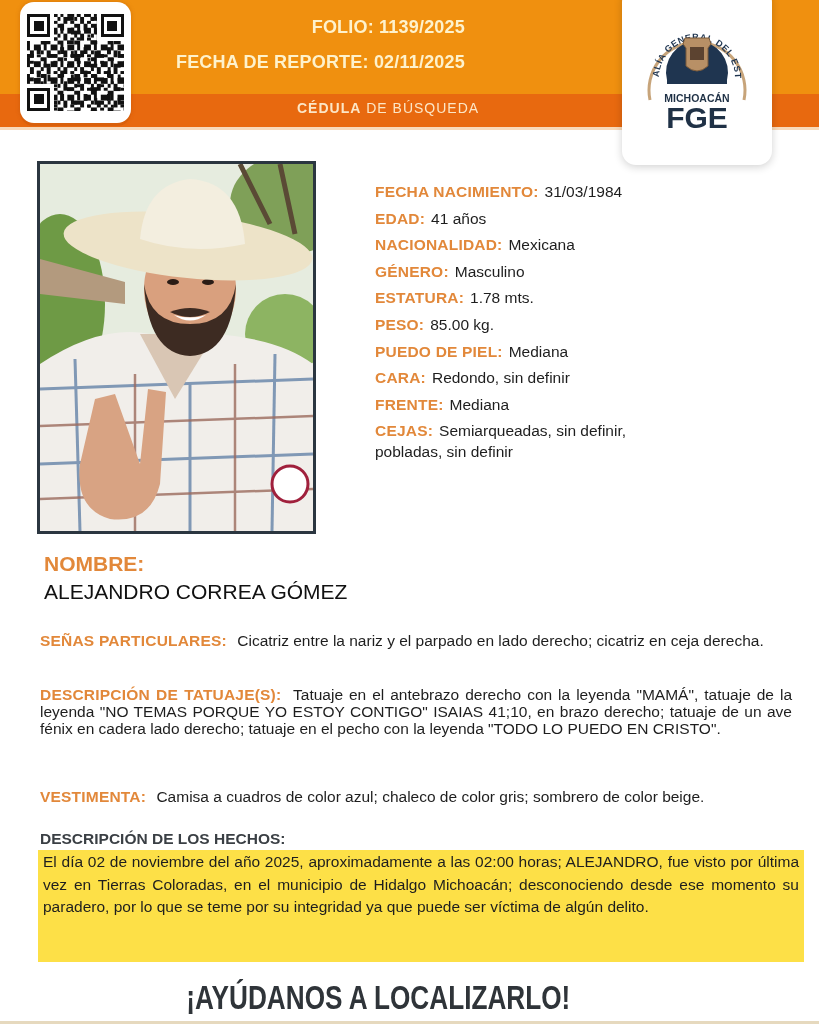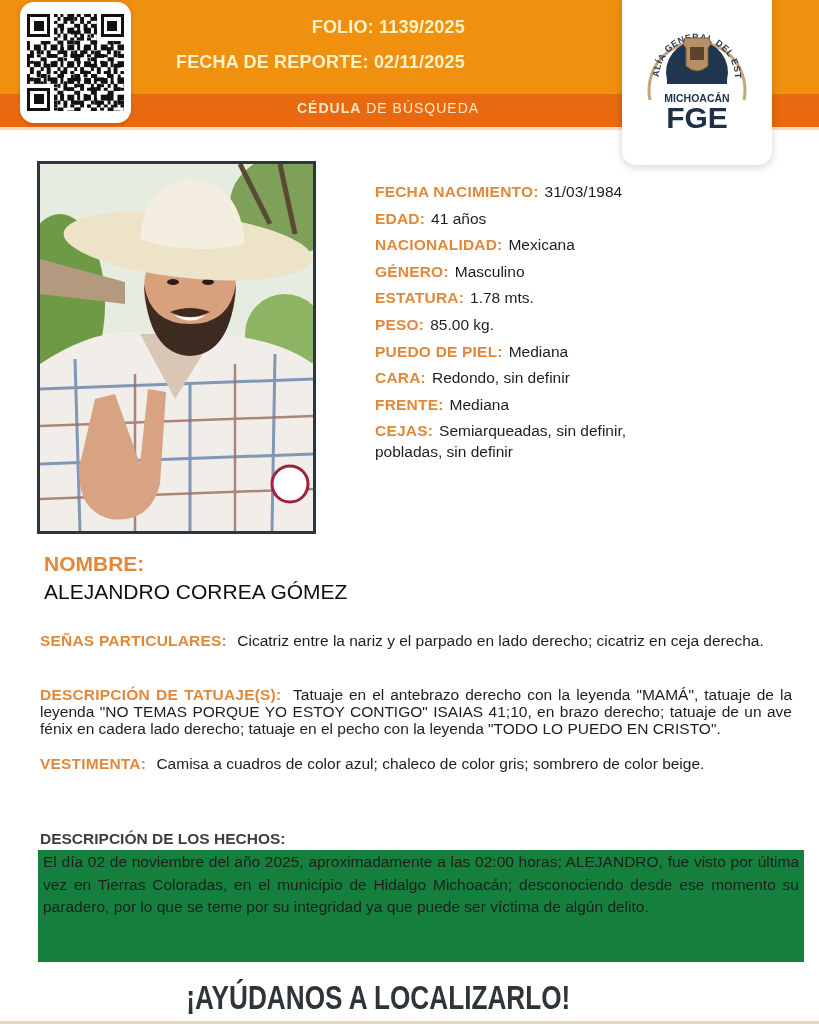--- a/index.html
+++ b/index.html
@@ -32,25 +32,25 @@
   .details { position: absolute; left: 375px; top: 181px; width: 285px; }
   .row { font-size: 15.5px; line-height: 21px; margin-bottom: 5.6px; }
   .lbl { color: #E2883A; font-weight: bold; letter-spacing: 0.2px; margin-right: 6px; }
 
   .name-label { position: absolute; left: 44px; top: 552px; font-size: 21px; font-weight: bold; color: #E2883A; text-align: center; }
   .name-value { position: absolute; left: 44px; top: 580px; font-size: 21px; font-weight: normal; color: #111; }
 
   .para { position: absolute; left: 40px; width: 752px; font-size: 15.5px; text-align: justify; }
   .p-senas { top: 630px; line-height: 21.5px; }
   .p-tatuajes { top: 686px; line-height: 17px; }
-  .p-vest { top: 753px; line-height: 22px; }
+  .p-vest { top: 786px; line-height: 22px; }
 
   .facts-label { position: absolute; left: 40px; top: 830px; font-size: 15.5px; font-weight: bold; color: #3A3F44; }
   .facts-box { position: absolute; left: 38px; top: 850px; width: 756px; height: 110px; padding: 1px 5px;
-               background: #15803d; font-size: 15.5px; line-height: 22.5px; text-align: justify; color: #1e1e1e; }
+               background: #fde047; font-size: 15.5px; line-height: 22.5px; text-align: justify; color: #1e1e1e; }
 
   .footer-cta { position: absolute; left: 0; top: 978px; width: 756px; text-align: center; }
   .footer-cta span { display: inline-block; font-size: 34px; font-weight: bold; color: #2F3439;
                      transform: scaleX(0.77); transform-origin: center; white-space: nowrap; }
   .bottom-line { position: absolute; left: 0; bottom: 0; width: 819px; height: 3px; background: #E6D9BE; }
 </style>
 </head>
 <body>
 
 <div class="band-top"></div>

